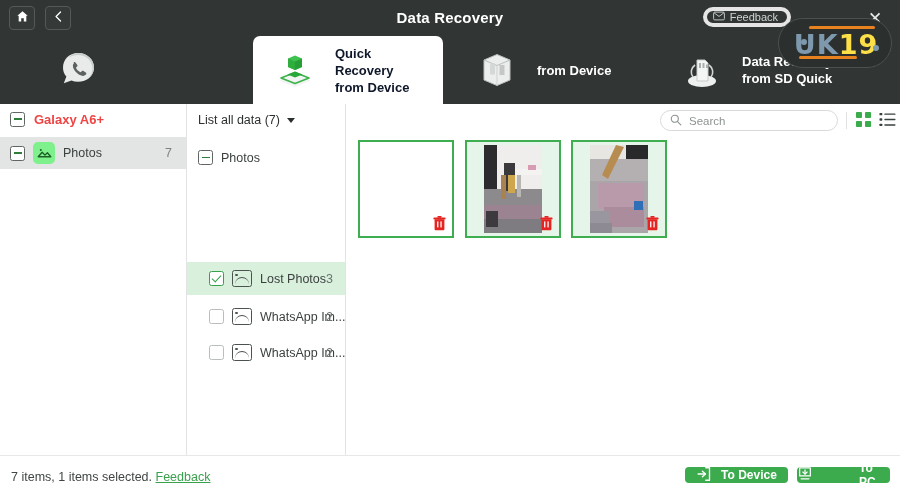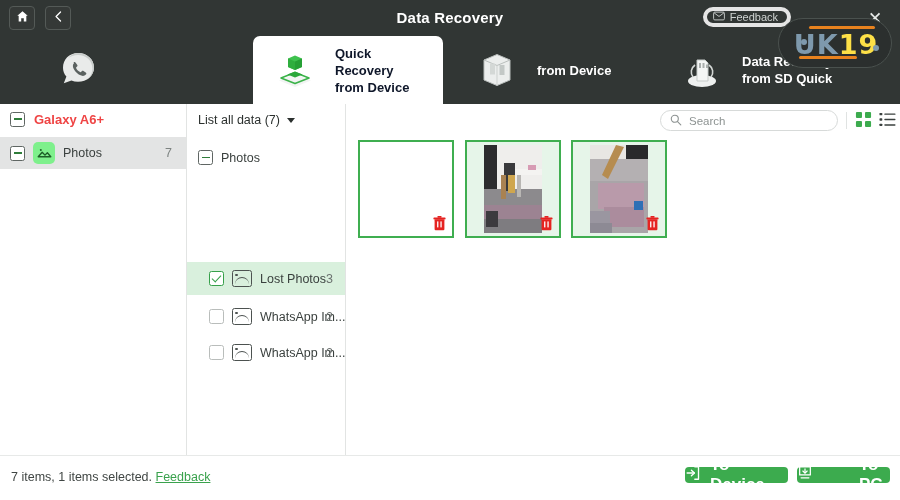--- a/index.html
+++ b/index.html
@@ -229,21 +229,21 @@
   }
 
   
   .footer { position: absolute; left: 0; top: 455px; width: 900px; height: 45px; background: #fff; border-top: 1px solid #e7e9e8; }
   .status { position: absolute; left: 11px; top: 14px; font-size: 12.5px; color: #404644; }
   .unselect { color: #3aa24d; text-decoration: underline; }
   .actbtn {
     position: absolute; top: 11px; height: 16px;
     background: #3cab4e; border-radius: 4px;
     display: flex; align-items: center; justify-content: center; gap: 9px;
-    color: #fff; font-size: 17px; font-weight: bold;
+    color: #fff; font-size: 12px; font-weight: bold;
   }
   .actbtn.device { right: 112px; width: 103px; }
   .actbtn.pc { right: 10px; width: 93px; gap: 46px; }
 </style>
 </head>
 <body>
 
 <div id="app">
 
   <div class="titlebar">

